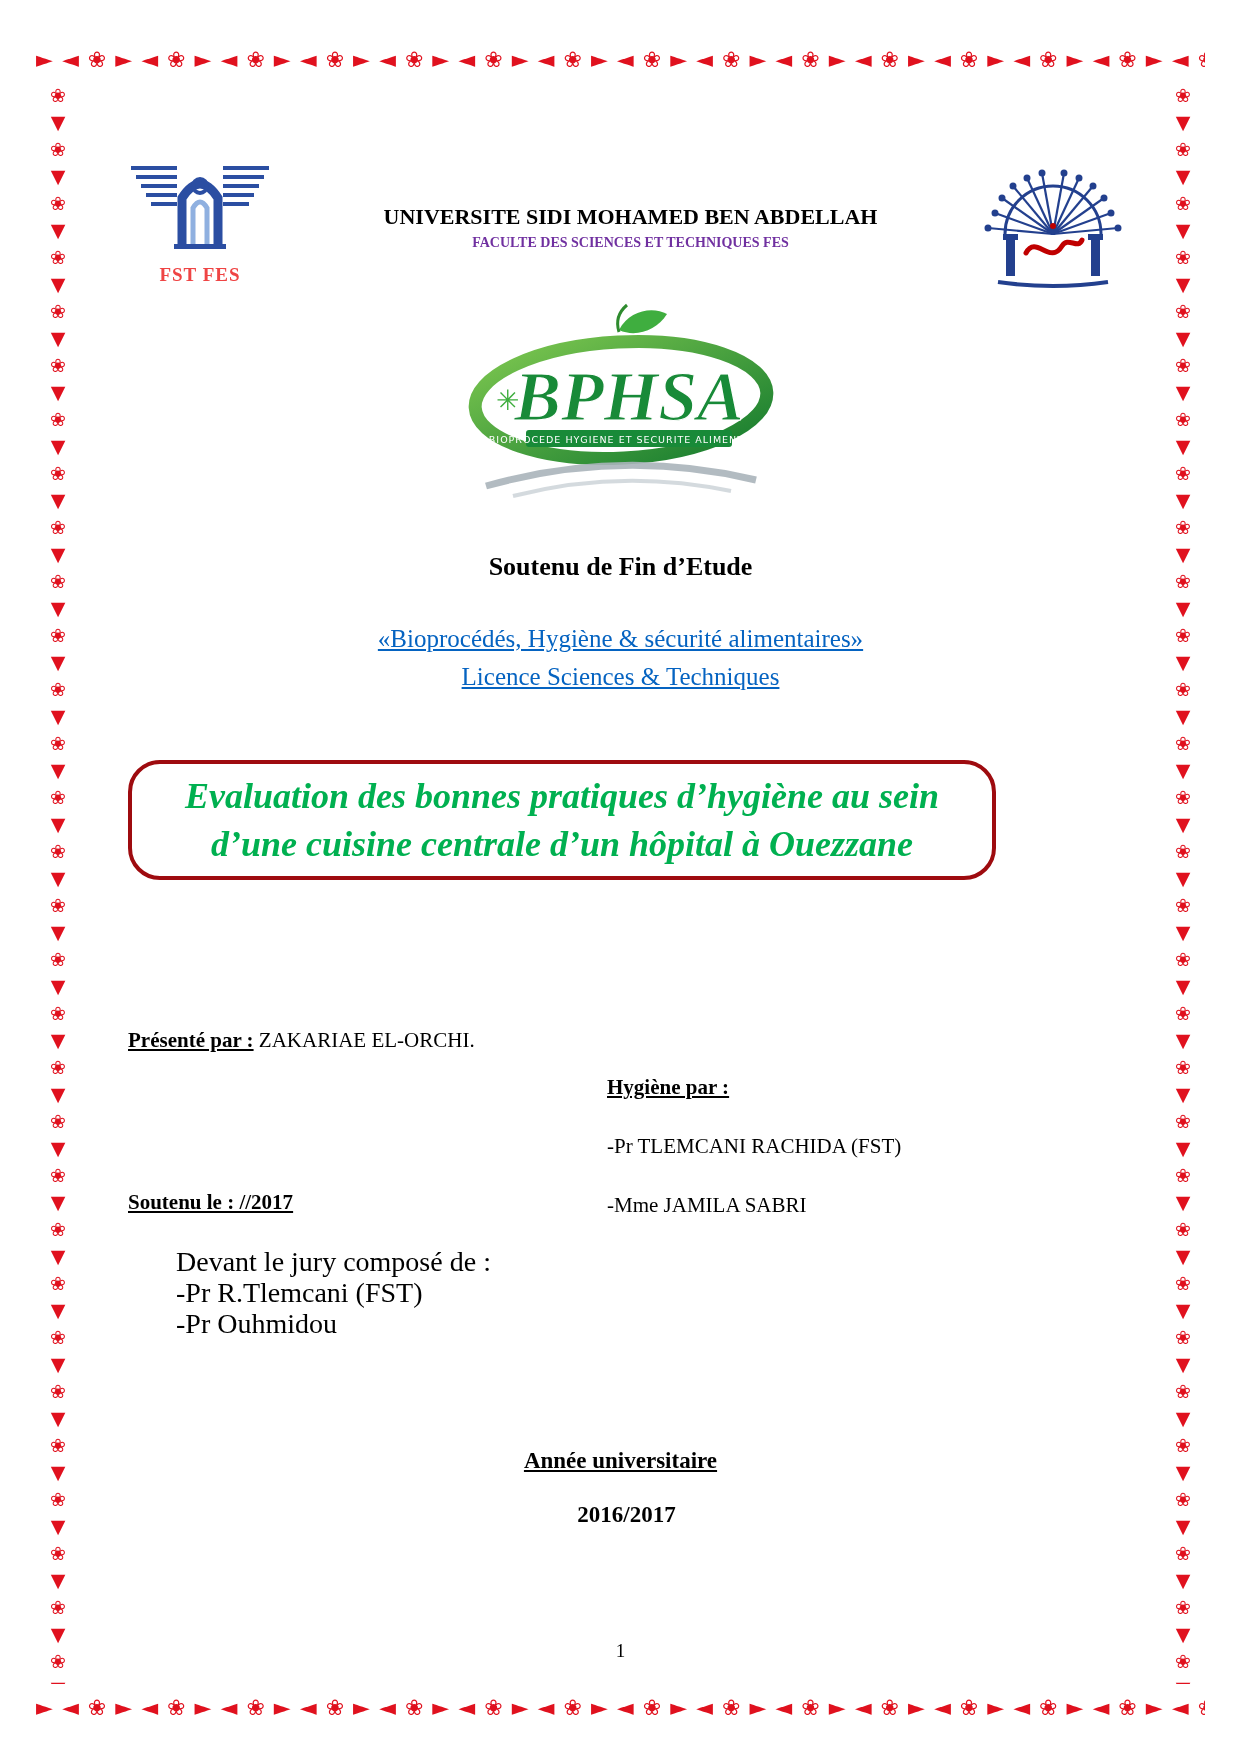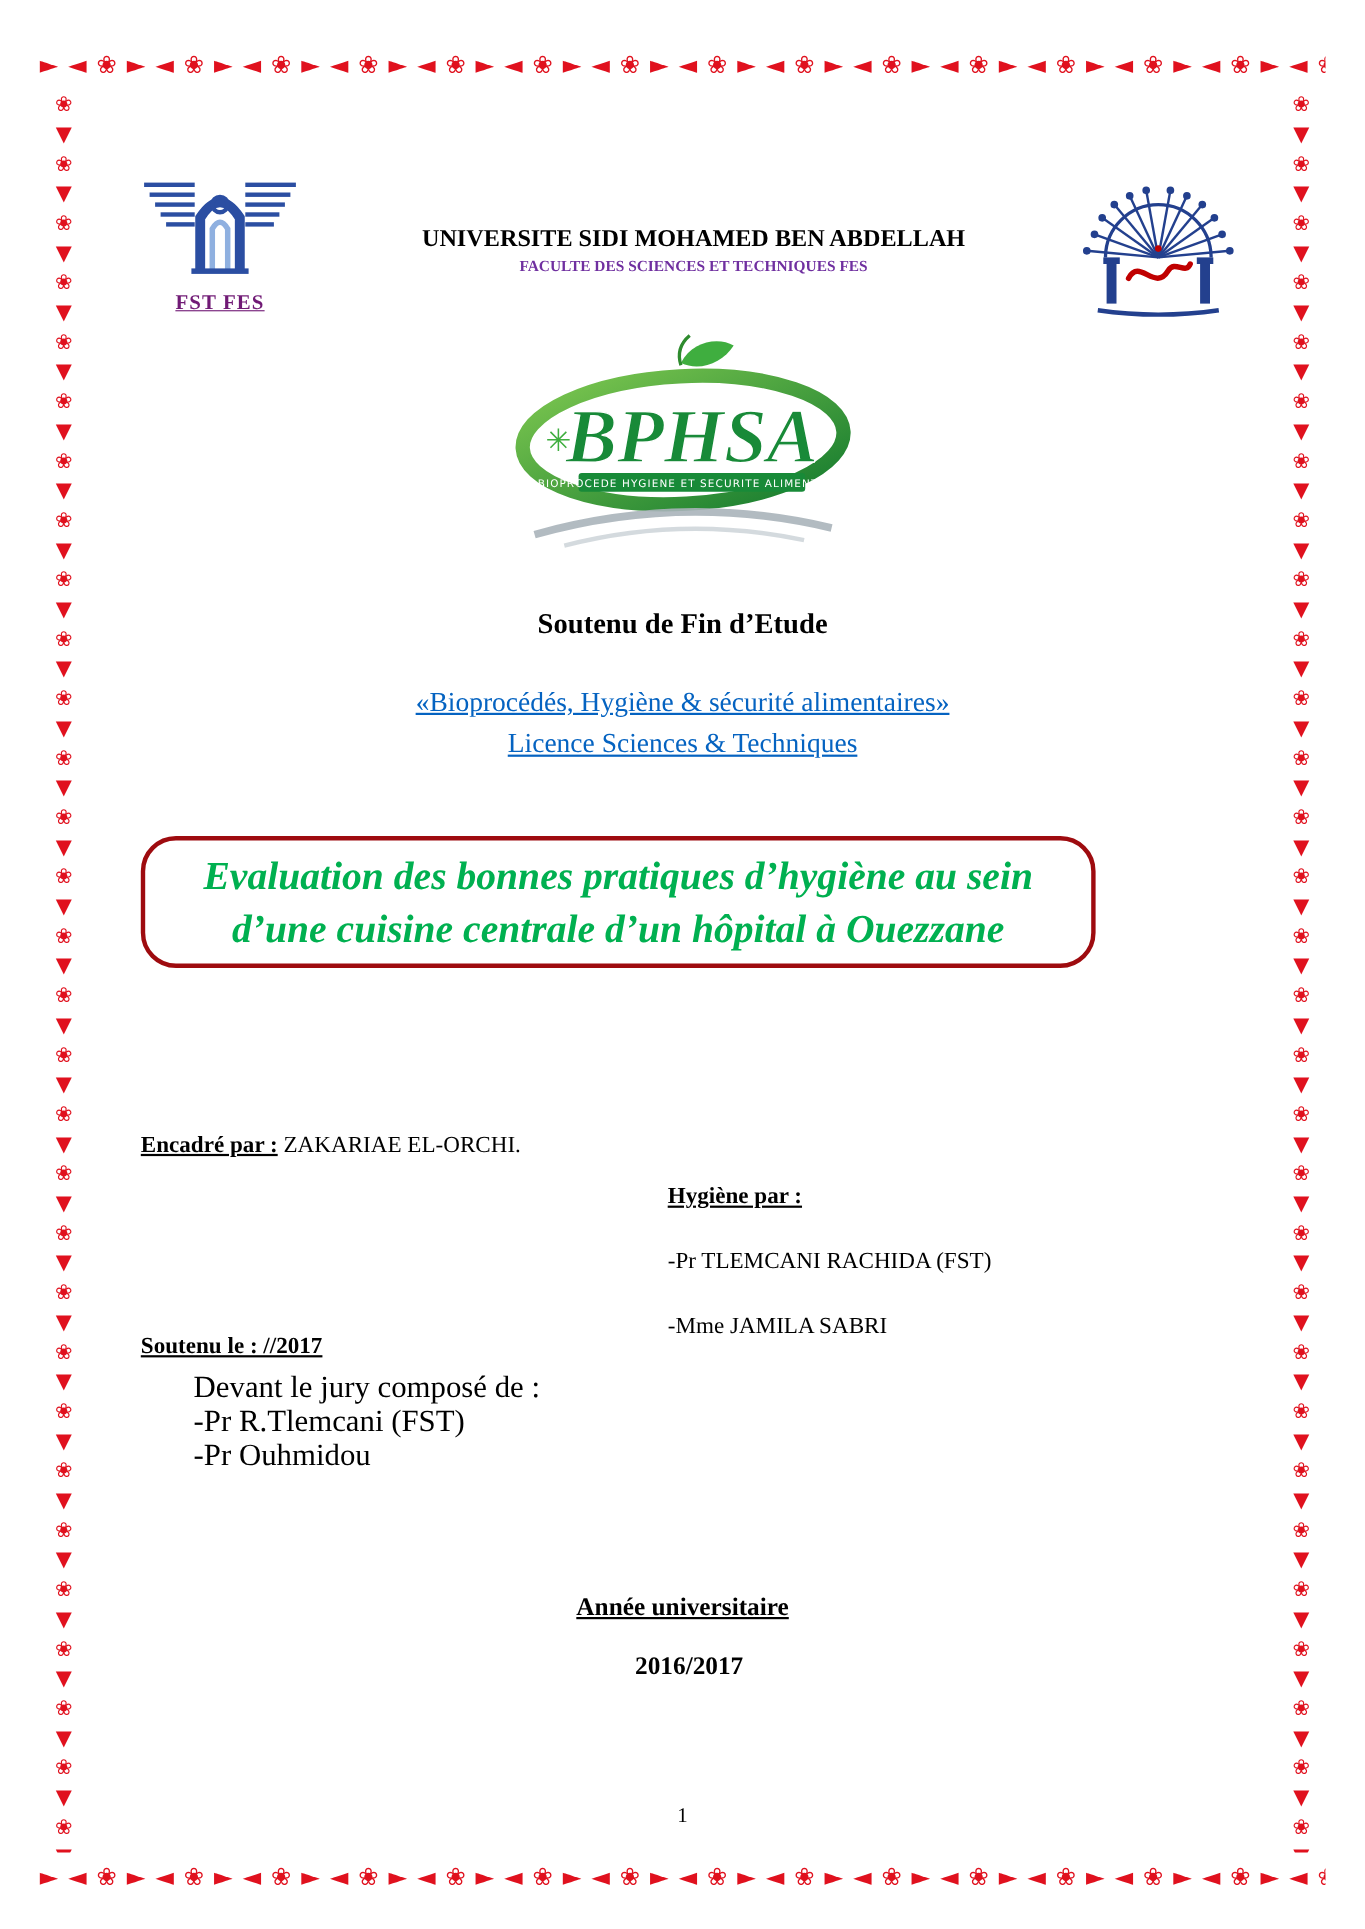--- a/index.html
+++ b/index.html
@@ -22,21 +22,21 @@
     position:absolute;top:82px;bottom:70px;width:36px;overflow:hidden;
     color:#e0111e;font-size:19px;line-height:27px;text-align:center;
     white-space:pre-line;font-family:"DejaVu Sans", sans-serif;user-select:none;
   }
   .border-left{left:40px;}
   .border-right{right:40px;}
 
   
   .header-row{position:absolute;top:156px;left:116px;right:112px;display:flex;align-items:flex-start;}
   .logo-fst{width:168px;text-align:center;}
-  .logo-fst-caption{color:#701a75;font-weight:bold;font-size:19px;margin-top:2px;letter-spacing:1px;text-decoration:underline;}
+  .logo-fst-caption{color:#ef4444;font-weight:bold;font-size:19px;margin-top:2px;letter-spacing:1px;}
   .header-text{flex:1;text-align:center;padding-top:48px;}
   .uni-name{font-size:22px;font-weight:bold;color:#000;}
   .fac-name{font-size:14px;font-weight:bold;color:#7030a0;margin-top:5px;}
   .logo-univ{width:152px;text-align:center;}
 
   
   .bphsa-wrap{position:absolute;top:300px;left:0;right:0;display:flex;justify-content:center;}
 
   
   .projet{position:absolute;top:552px;left:0;right:0;text-align:center;font-size:26px;font-weight:bold;}
@@ -51,21 +51,21 @@
   }
   .thesis-title{
     color:#00b050;font-size:36px;font-weight:bold;font-style:italic;line-height:48px;
   }
 
   
   .presente{position:absolute;top:1028px;left:128px;font-size:21px;}
   .bu{font-weight:bold;text-decoration:underline;}
   .encadre{position:absolute;top:1075px;left:607px;font-size:21px;}
   .encadre .line{margin-bottom:34px;}
-  .soutenu{position:absolute;top:1190px;left:128px;font-size:21px;margin-top:21px;}
+  .soutenu{position:absolute;top:1190px;left:128px;font-size:21px;}
   .jury{position:absolute;top:1246px;left:128px;font-size:28px;line-height:31px;margin-left:48px;}
 
   
   .annee{position:absolute;top:1448px;left:0;right:0;text-align:center;font-size:23px;}
   .year{position:absolute;top:1502px;left:12px;right:0;text-align:center;font-size:23px;font-weight:bold;}
   .pagenum{position:absolute;top:1640px;left:0;right:0;text-align:center;font-size:19px;}
 </style>
 </head>
 <body>
 
@@ -316,21 +316,21 @@
   <div class="links">
     <div><span class="doc-link">«Bioprocédés, Hygiène &amp; sécurité alimentaires»</span></div>
     <div><span class="doc-link">Licence Sciences &amp; Techniques</span></div>
   </div>
 
   <div class="title-box">
     <div class="thesis-title">Evaluation des bonnes pratiques d’hygiène au sein d’une cuisine centrale d’un hôpital à Ouezzane</div>
   </div>
 
   <div class="presente">
-    <span class="bu">Encadré par :</span>
+    <span class="bu">Présenté par :</span>
     <span>ZAKARIAE EL-ORCHI.</span>
   </div>
 
   <div class="encadre">
     <div class="line bu">Hygiène par :</div>
     <div class="line">-Pr TLEMCANI RACHIDA (FST)</div>
     <div class="line">-Mme JAMILA SABRI</div>
   </div>
 
   <div class="soutenu">

